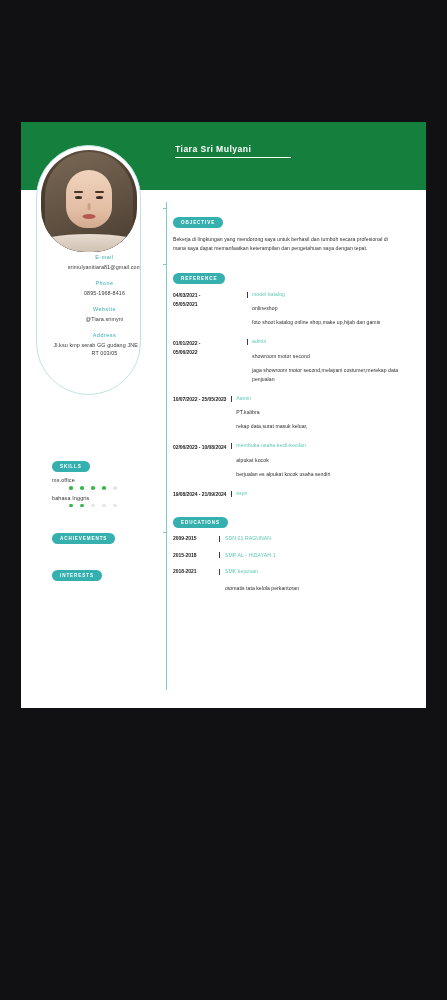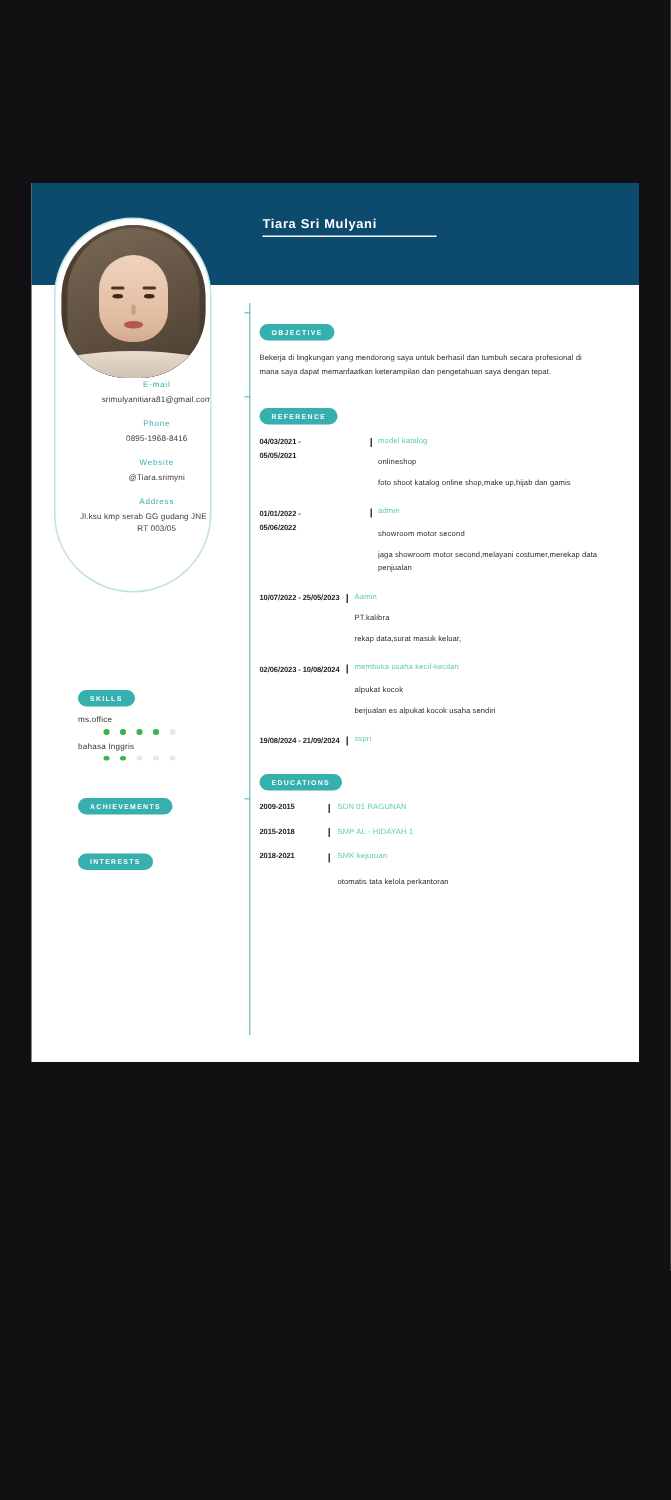--- a/index.html
+++ b/index.html
@@ -15,21 +15,21 @@
     position: absolute; left: 21px; top: 122px;
     width: 405px; height: 586px;
     background: #ffffff;
     display: flex; flex-direction: column;
   }
 
   
   .header {
     position: relative;
     height: 68px;
-    background: #0c4a6e;
+    background: #15803d;
     flex: none;
   }
   .name-wrap { position: absolute; left: 154px; top: 22px; }
   .name {
     color: #ffffff;
     font-size: 8.6px;
     font-weight: bold;
     letter-spacing: .45px;
     white-space: nowrap;
   }

